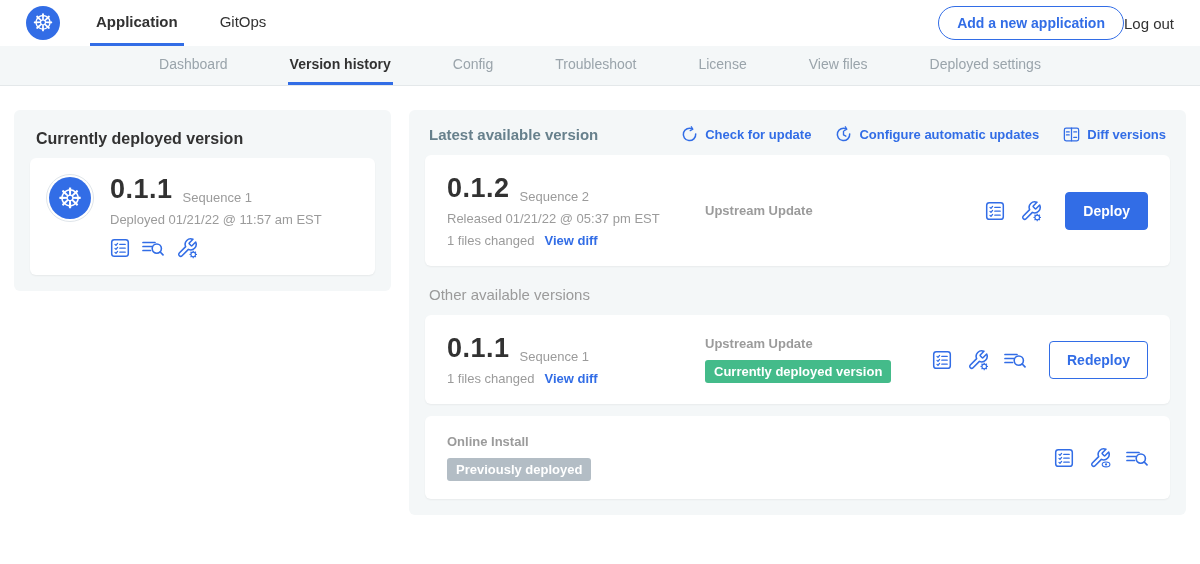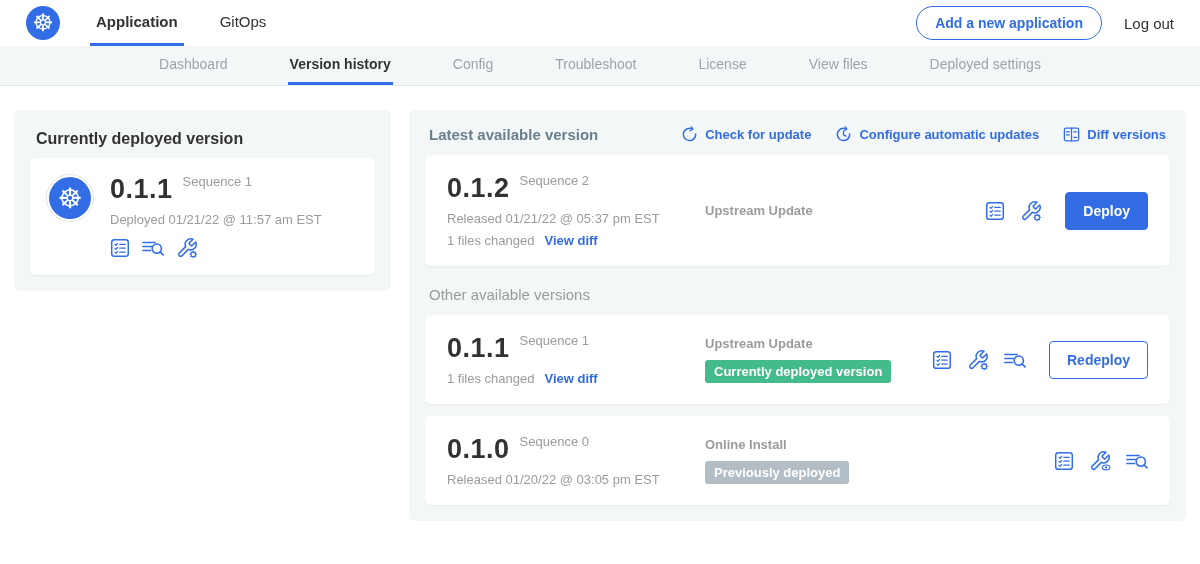--- a/index.html
+++ b/index.html
@@ -9,21 +9,21 @@
   
   .topbar { height:46px; background:#fff; display:flex; align-items:stretch; padding:0 26px; }
   .logo-wrap { display:flex; align-items:center; margin-right:30px; }
   .k8s-logo { width:34px; height:34px; border-radius:50%; background:#326de6;
     color:#fff; display:flex; align-items:center; justify-content:center;
     font-size:24px; line-height:1; }
   .app-tabs { display:flex; align-items:stretch; gap:30px; }
   .app-tab { display:flex; align-items:center; padding:0 6px; font-size:15px;
     color:#323232; border-bottom:3px solid transparent; cursor:pointer;text-align:right; }
   .app-tab.active { font-weight:bold; border-bottom-color:#326de6; }
-  .topbar-right { margin-left:auto; display:flex; align-items:center; gap:22px; }
+  .topbar-right { margin-left:auto; display:flex; align-items:center; }
   .pill-btn { border:1.5px solid #326de6; color:#326de6; background:#fff;
     font-weight:bold; font-size:14px; padding:8px 18px; border-radius:20px;
     cursor:pointer; font-family:inherit; }
   .logout { font-size:15px; color:#323232; cursor:pointer; }
 
   
   .subnav { height:40px; background:#f4f7f8; border-bottom:1px solid #e4e8ea;
     display:flex; align-items:stretch; justify-content:center; gap:58px; }
   .subnav-tab { display:flex; align-items:center; font-size:14px; color:#9aa4ab;
     border-bottom:3px solid transparent; padding:0 2px; cursor:pointer; }
@@ -35,21 +35,21 @@
   .panel { background:#f4f7f8; border-radius:6px; }
   .deployed-card { width:377px; flex-shrink:0; padding:16px; }
   .deployed-title { font-size:16px; font-weight:bold; color:#323232; padding:4px 6px 10px 6px; }
   .deployed-inner { background:#fff; border-radius:6px; padding:16px;
     box-shadow:0 1px 2px rgba(0,0,0,0.06); display:flex; gap:16px; }
   .k8s-badge { width:48px; height:48px; border-radius:50%; background:#fff;
     border:1px solid #dfe5ea; display:flex; align-items:center; justify-content:center;
     flex-shrink:0; }
   .k8s-badge .inner { width:42px; height:42px; border-radius:50%; background:#326de6;
     color:#fff; display:flex; align-items:center; justify-content:center; font-size:28px; }
-  .ver-line { display:flex; align-items:flex-start; gap:10px; }
+  .ver-line { display:flex; align-items:flex-end; gap:10px; }
   .ver-num { font-size:27px; font-weight:bold; color:#323232; letter-spacing:0.5px; }
   .seq { font-size:13px; color:#9b9b9b; }
   .muted { font-size:13px; color:#9b9b9b; margin-top:7px; }
   .icon-row { display:flex; align-items:center; gap:12px; margin-top:10px; color:#326de6; }
   .icon { width:22px; height:22px; color:#326de6; display:block; cursor:pointer; }
   .icon.sm { width:20px; height:20px; }
 
   
   .versions-panel { flex:1; padding:14px 16px 16px 16px; }
   .vp-header { display:flex; align-items:center; justify-content:space-between; padding:2px 4px 12px 4px; }
@@ -270,27 +270,20 @@
             <use href="#sym-wrench-gear"></use>
           </svg>
         <svg class="icon">
             <use href="#sym-logs"></use>
           </svg>
         <button class="btn secondary">Redeploy</button>
       </div>
     </div>
 
     <div class="vrow">
-      <div class="vrow-left">
-        <div class="ver-line">
-          <span class="ver-num">0.1.0</span>
-          <span class="seq">Sequence 0</span>
-        </div>
-        <div class="muted">Released 01/20/22 @ 03:05 pm EST</div>
-      </div>
       <div class="vrow-mid">
         <span class="source-label">Online Install</span>
         <span class="badge gray">Previously deployed</span>
       </div>
       <div class="vrow-right">
         <svg class="icon sm">
             <use href="#sym-checklist"></use>
           </svg>
         <svg class="icon">
             <use href="#sym-wrench-eye"></use>

